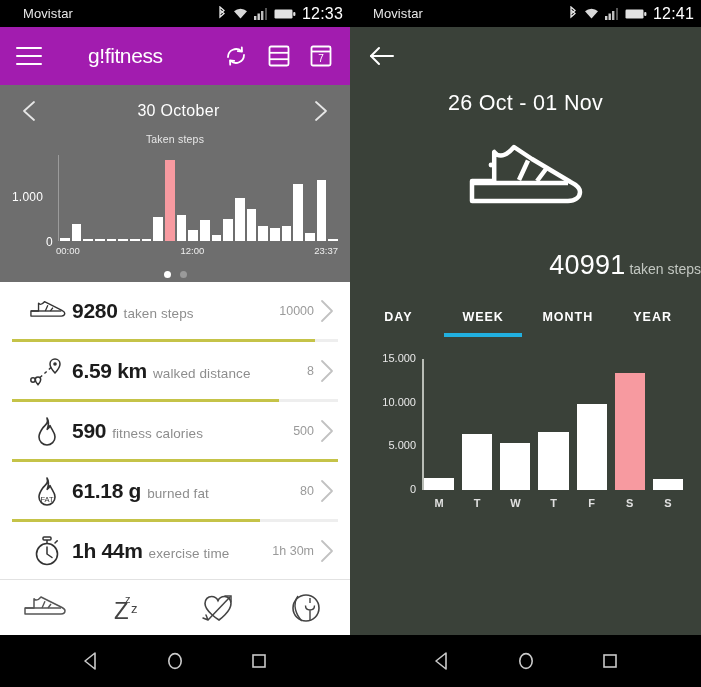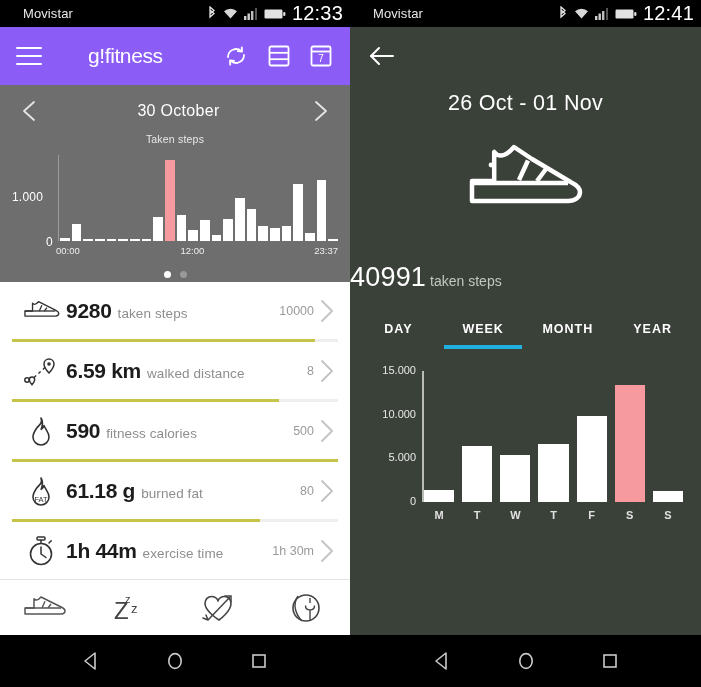--- a/index.html
+++ b/index.html
@@ -17,25 +17,25 @@
 
   
   .statusbar {
     height: 27px; background: #000; color: #e9e9e9;
     display: flex; align-items: center; padding: 0 7px;
     font-size: 13px; letter-spacing: .1px;
   }
   .statusbar .carrier { flex: 0 0 auto; margin-left: 16px; }
   .statusbar .sb-right { margin-left: auto; display: flex; align-items: center; gap: 6px; }
   .sb-icon { display: block; }
-  .sb-time { font-size: 20px; color: #fff; letter-spacing: .2px; }
+  .sb-time { font-size: 16px; color: #fff; letter-spacing: .2px; }
 
   
   .appbar {
-    height: 58px; background: #8b5cf6; display: flex; align-items: center;
+    height: 58px; background: #a21caf; display: flex; align-items: center;
     padding: 0 16px; gap: 0;
   }
   .hamburger { width: 26px; height: 18px; display: flex; flex-direction: column; justify-content: space-between; cursor: pointer; }
   .hamburger i { display: block; height: 2px; background: #fff; border-radius: 1px; }
   .brand {
     color: #fff; font-size: 21px; letter-spacing: -.4px;
     margin-left: 46px; white-space: nowrap;
   }
   .appbar-actions { margin-left: auto; display: flex; align-items: center; gap: 16px; }
 
@@ -69,21 +69,21 @@
   .x-0 { left: -2px; }
   .x-12 { left: 48%; transform: translateX(-50%); }
   .x-24 { right: 0; }
 
   .dots { position: absolute; bottom: 4px; left: 0; right: 0; display: flex; justify-content: center; gap: 9px; }
   .dot { width: 7px; height: 7px; border-radius: 50%; background: #9a9a9a; }
   .dot.on { background: #fff; }
 
   
   .metrics { background: #fff; }
-  .metric { position: relative; height: 57px; display: flex; align-items: center; padding: 0 10px 0 20px; }
+  .metric { position: relative; height: 57px; display: flex; align-items: center; padding: 0 10px 0 26px; }
   .m-icon { width: 42px; flex: 0 0 42px; display: flex; align-items: center; justify-content: center; }
   .m-text { display: flex; align-items: baseline; gap: 6px; margin-left: 4px; }
   .m-value { font-size: 21px; color: #1c1c1c; font-weight: bold; letter-spacing: -.3px; }
   .m-label { font-size: 13.5px; color: #8d8d8d; letter-spacing: .1px; }
   .m-goal { margin-left: auto; font-size: 12.5px; color: #9a9a9a; }
   .m-chev { width: 26px; flex: 0 0 26px; display: flex; align-items: center; justify-content: center; }
   .track { height: 3px; background: #eeeeee; margin: 0 12px; position: relative; }
   .track i { position: absolute; left: 0; top: 0; bottom: 0; background: #c5c348; display: block; }
 
   
@@ -91,21 +91,21 @@
     position: absolute; left: 0; right: 0; bottom: 52px; height: 56px;
     background: #fff; border-top: 1px solid #e2e2e2;
     display: flex; align-items: center;
   }
   .tabbar .tab { flex: 1 1 0; display: flex; align-items: center; justify-content: center; cursor: pointer; }
 
   
   .rbar { height: 58px; display: flex; align-items: center; padding: 0 18px; }
   .rtitle { text-align: center; color: #fff; font-size: 21.5px; letter-spacing: .3px; margin-top: 6px; }
   .shoe-wrap { display: flex; justify-content: center; align-items: center; height: 118px; margin-top: 4px; }
-  .total { text-align: left; margin-top: 24px; }
+  .total { text-align: right; margin-top: 12px; }
   .total .num { color: #fff; font-size: 27px; letter-spacing: .2px; }
   .total .lbl { color: #c2c7c1; font-size: 14px; margin-left: 4px; }
 
   
   .rtabs { display: flex; margin-top: 26px; padding: 0 6px; }
   .rtab { flex: 1 1 0; text-align: center; position: relative; padding-bottom: 12px; cursor: pointer; }
   .rtab span { color: #ffffff; font-size: 12.5px; font-weight: bold; letter-spacing: 1px; }
   .rtab.active::after {
     content: ""; position: absolute; left: 50%; transform: translateX(-50%);
     bottom: 0; width: 78px; height: 4px; background: #21b0e0;

